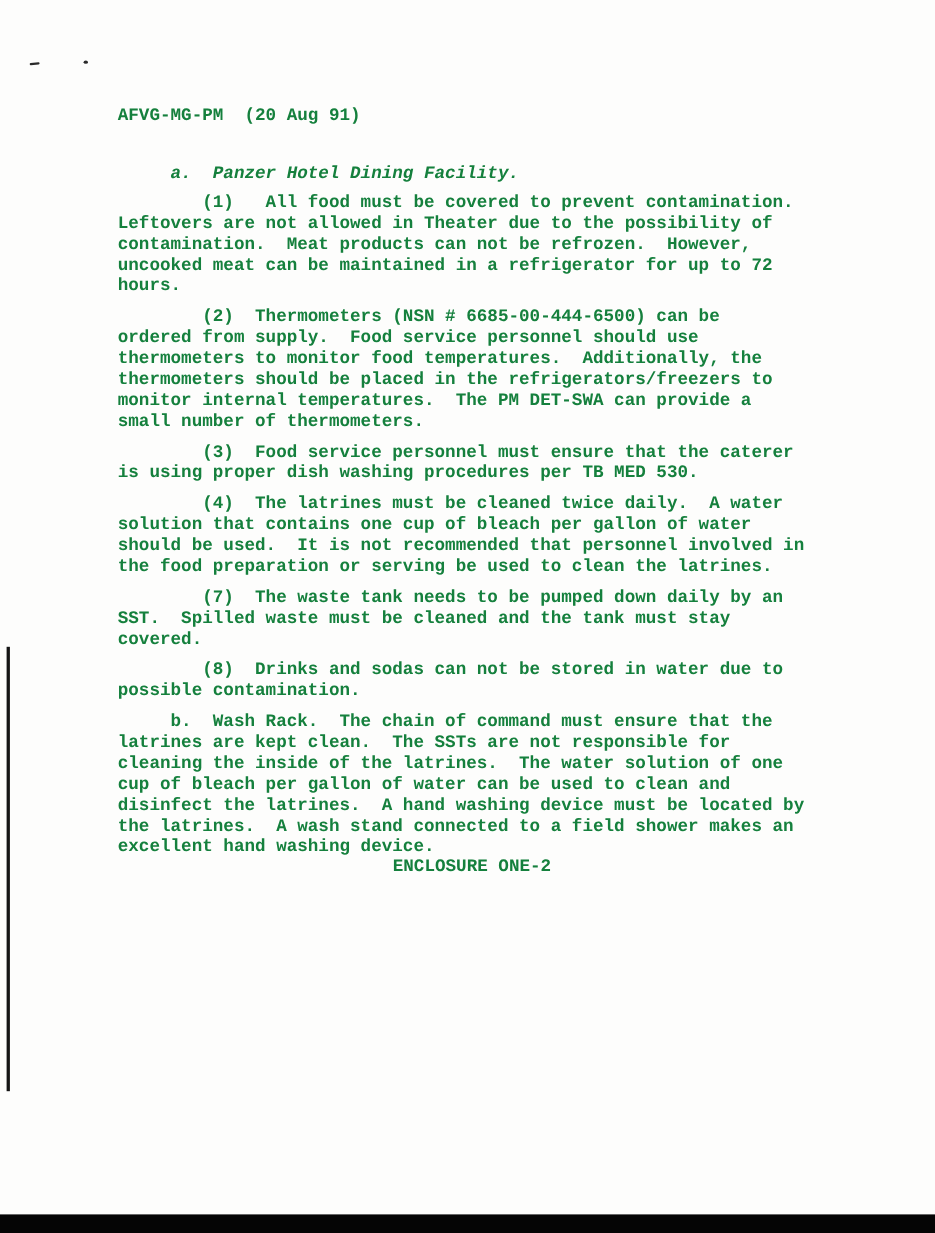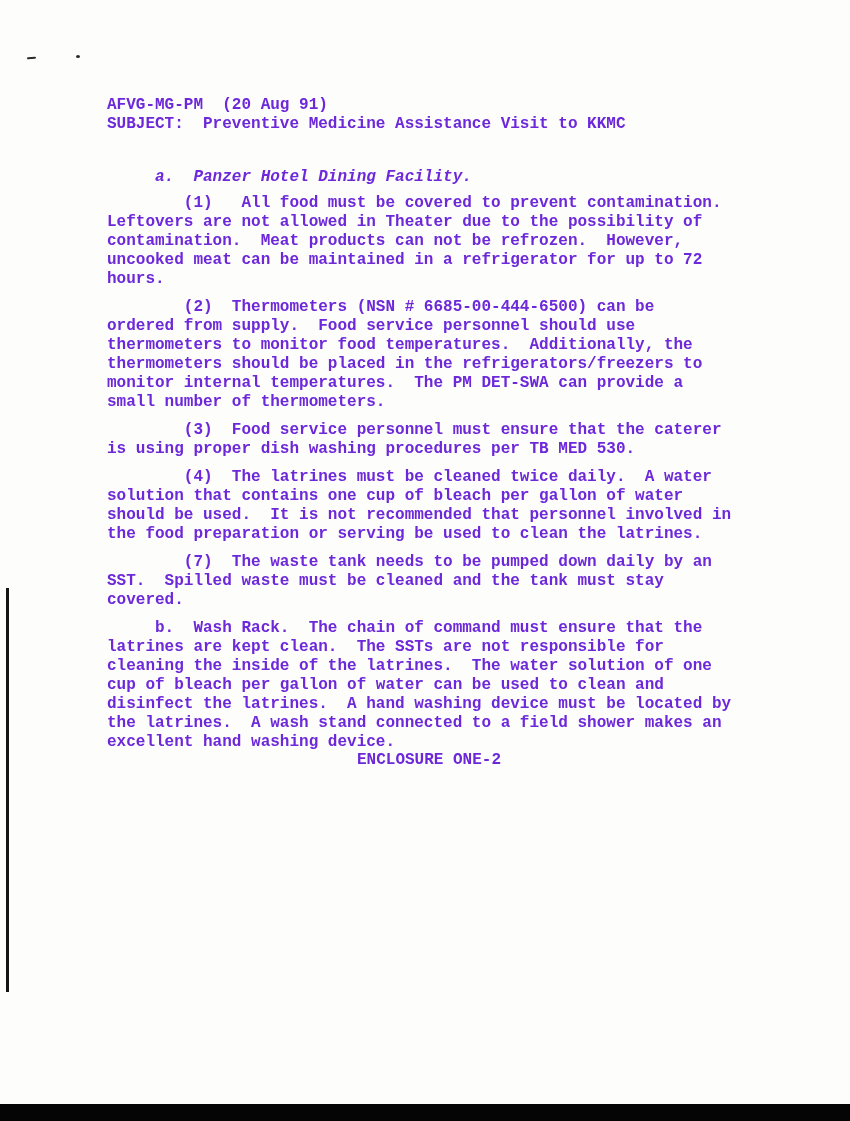--- a/index.html
+++ b/index.html
@@ -11,21 +11,21 @@
     position: relative;
     width: 850px;
     height: 1121px;
     margin: 0 auto;
     background: #fdfdfc;
     overflow: hidden;
     font-family: "Liberation Mono", "DejaVu Sans Mono", monospace;
     font-weight: bold;
     font-size: 16px;
     line-height: 19px;
-    color: #6d28d9;
+    color: #15803d;
   }
   .content {
     position: absolute;
     left: 107px;
     top: 96px;
     width: 700px;
   }
   .line, .para {
     white-space: pre;
     margin: 0;
@@ -73,21 +73,20 @@
 </style>
 </head>
 <body>
 
 <div class="page">
 
   <div class="content">
 
     <div class="header-block">
       <div class="line">AFVG-MG-PM  (20 Aug 91)</div>
-      <div class="line">SUBJECT:  Preventive Medicine Assistance Visit to KKMC</div>
     </div>
 
 
     <div class="line item-a-heading">     a.  Panzer Hotel Dining Facility.</div>
 
     <div class="para">        (1)   All food must be covered to prevent contamination.
 Leftovers are not allowed in Theater due to the possibility of
 contamination.  Meat products can not be refrozen.  However,
 uncooked meat can be maintained in a refrigerator for up to 72
 hours.</div>
@@ -99,20 +98,22 @@
 small number of thermometers.</div>
     <div class="para">        (3)  Food service personnel must ensure that the caterer
 is using proper dish washing procedures per TB MED 530.</div>
     <div class="para">        (4)  The latrines must be cleaned twice daily.  A water
 solution that contains one cup of bleach per gallon of water
 should be used.  It is not recommended that personnel involved in
 the food preparation or serving be used to clean the latrines.</div>
     <div class="para">        (7)  The waste tank needs to be pumped down daily by an
 SST.  Spilled waste must be cleaned and the tank must stay
 covered.</div>
+    <div class="para">        (8)  Drinks and sodas can not be stored in water due to
+possible contamination.</div>
 
     <div class="para" style="margin-bottom:0;">     b.  Wash Rack.  The chain of command must ensure that the
 latrines are kept clean.  The SSTs are not responsible for
 cleaning the inside of the latrines.  The water solution of one
 cup of bleach per gallon of water can be used to clean and
 disinfect the latrines.  A hand washing device must be located by
 the latrines.  A wash stand connected to a field shower makes an
 excellent hand washing device.</div>
 
     <div class="enclosure-line">ENCLOSURE ONE-2</div>

